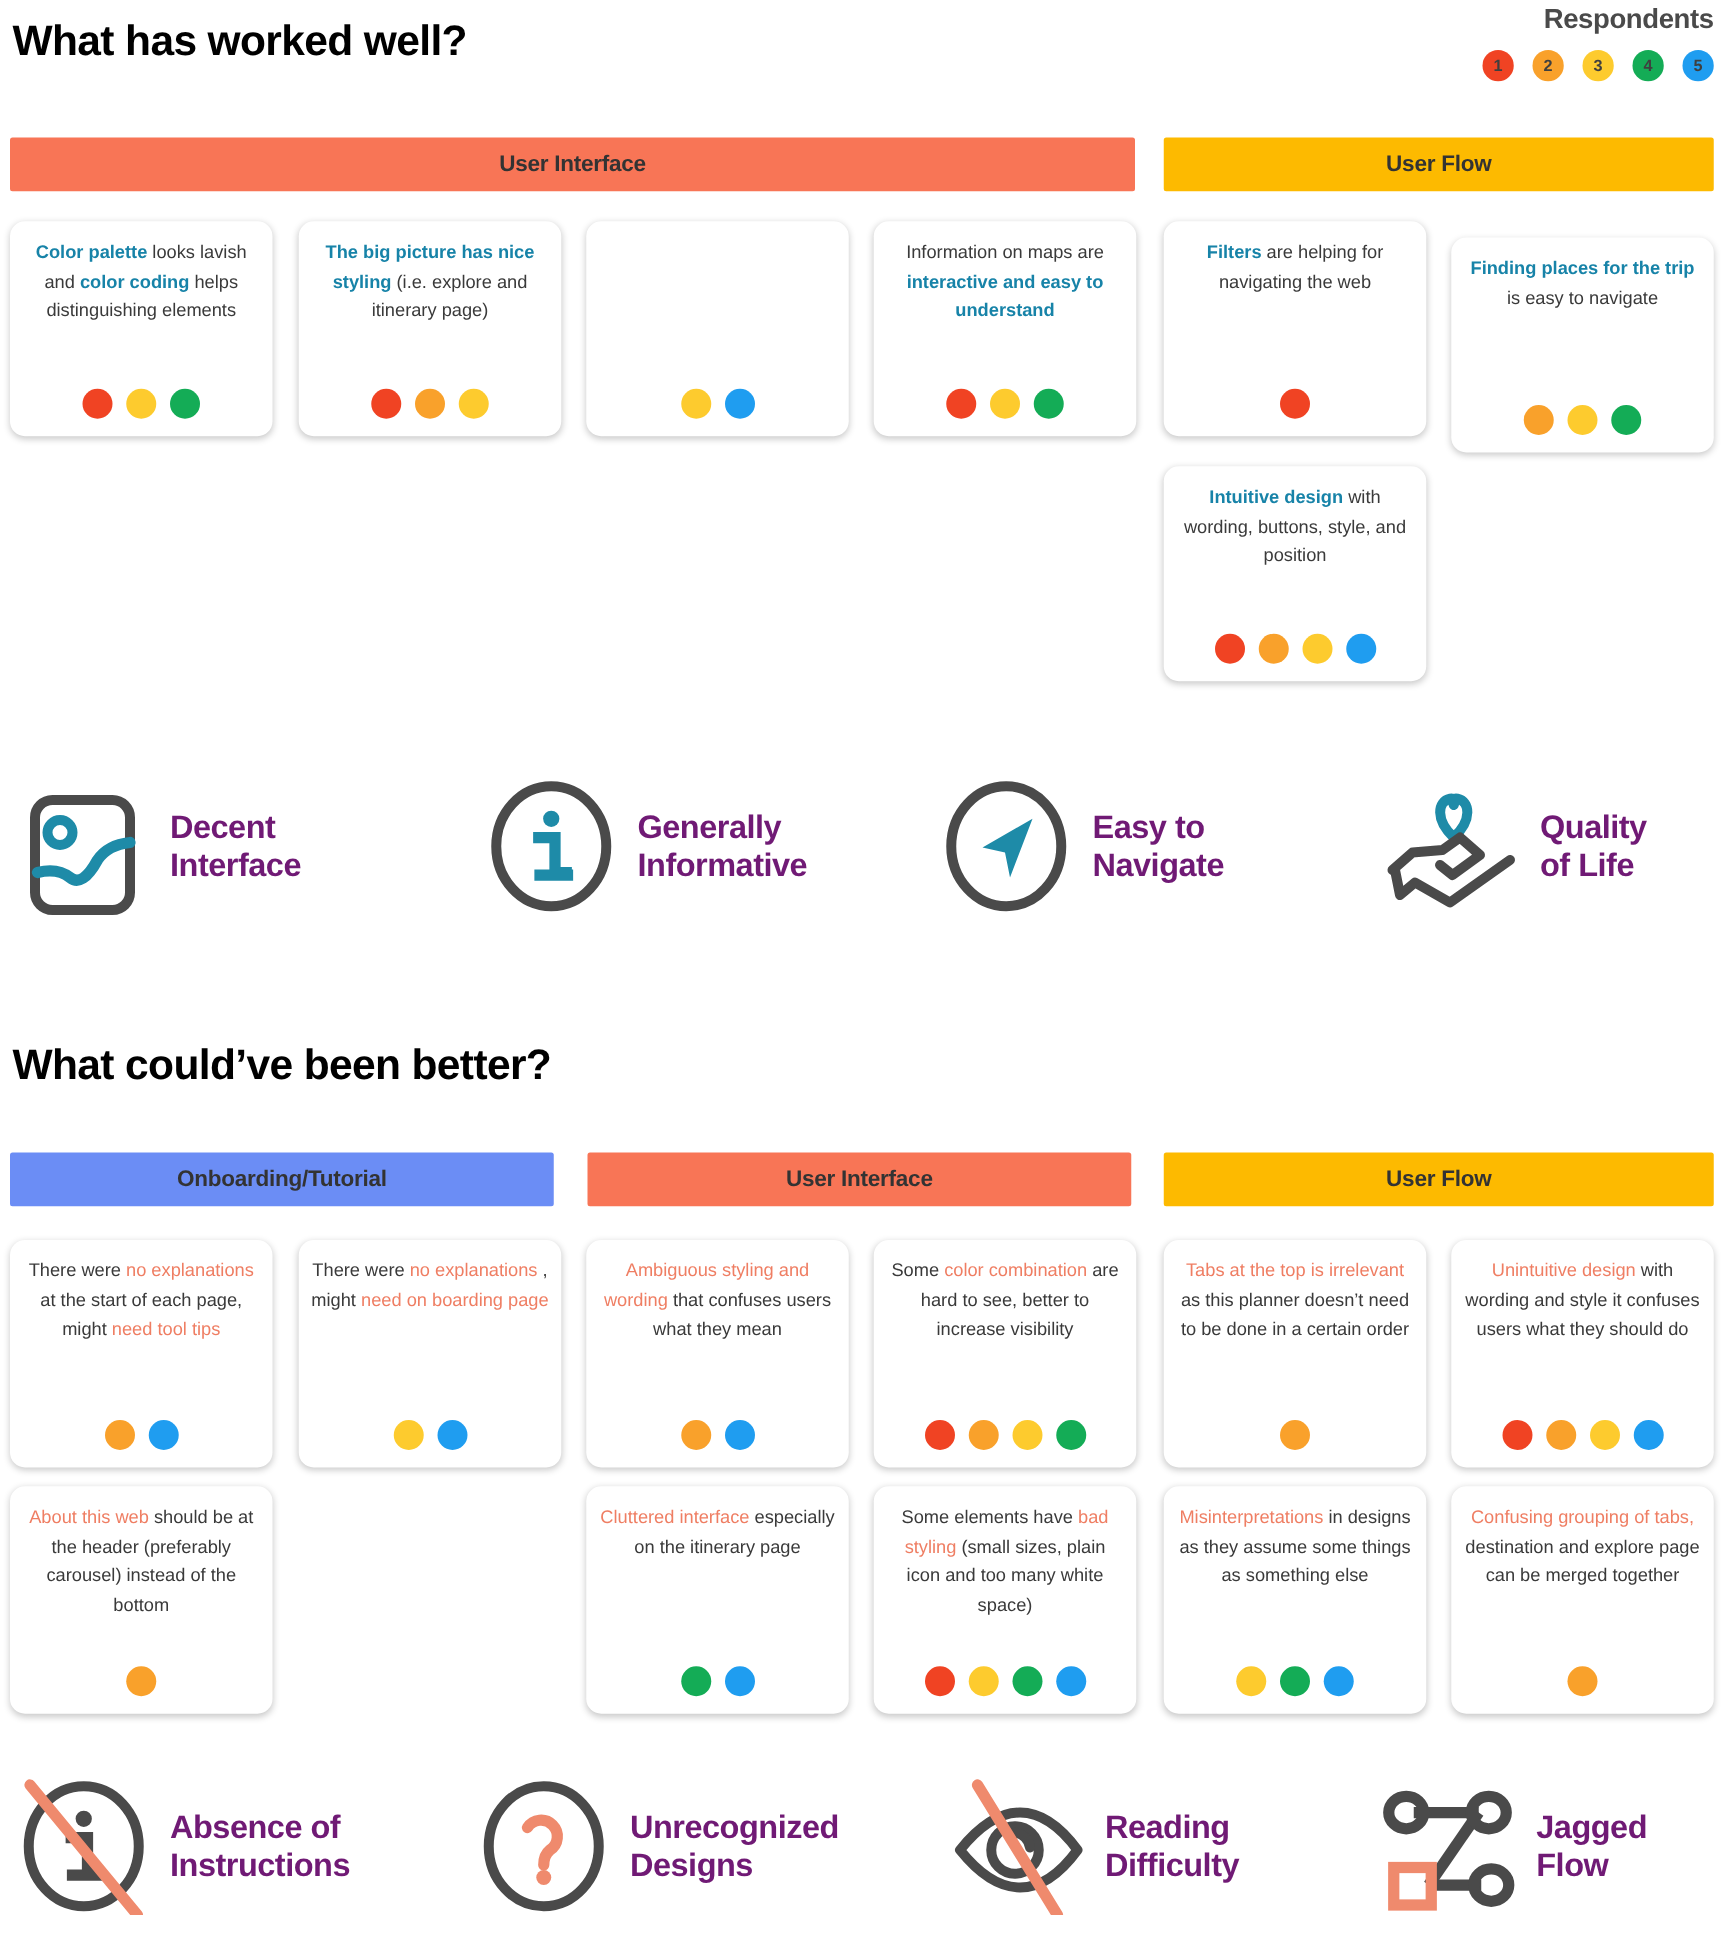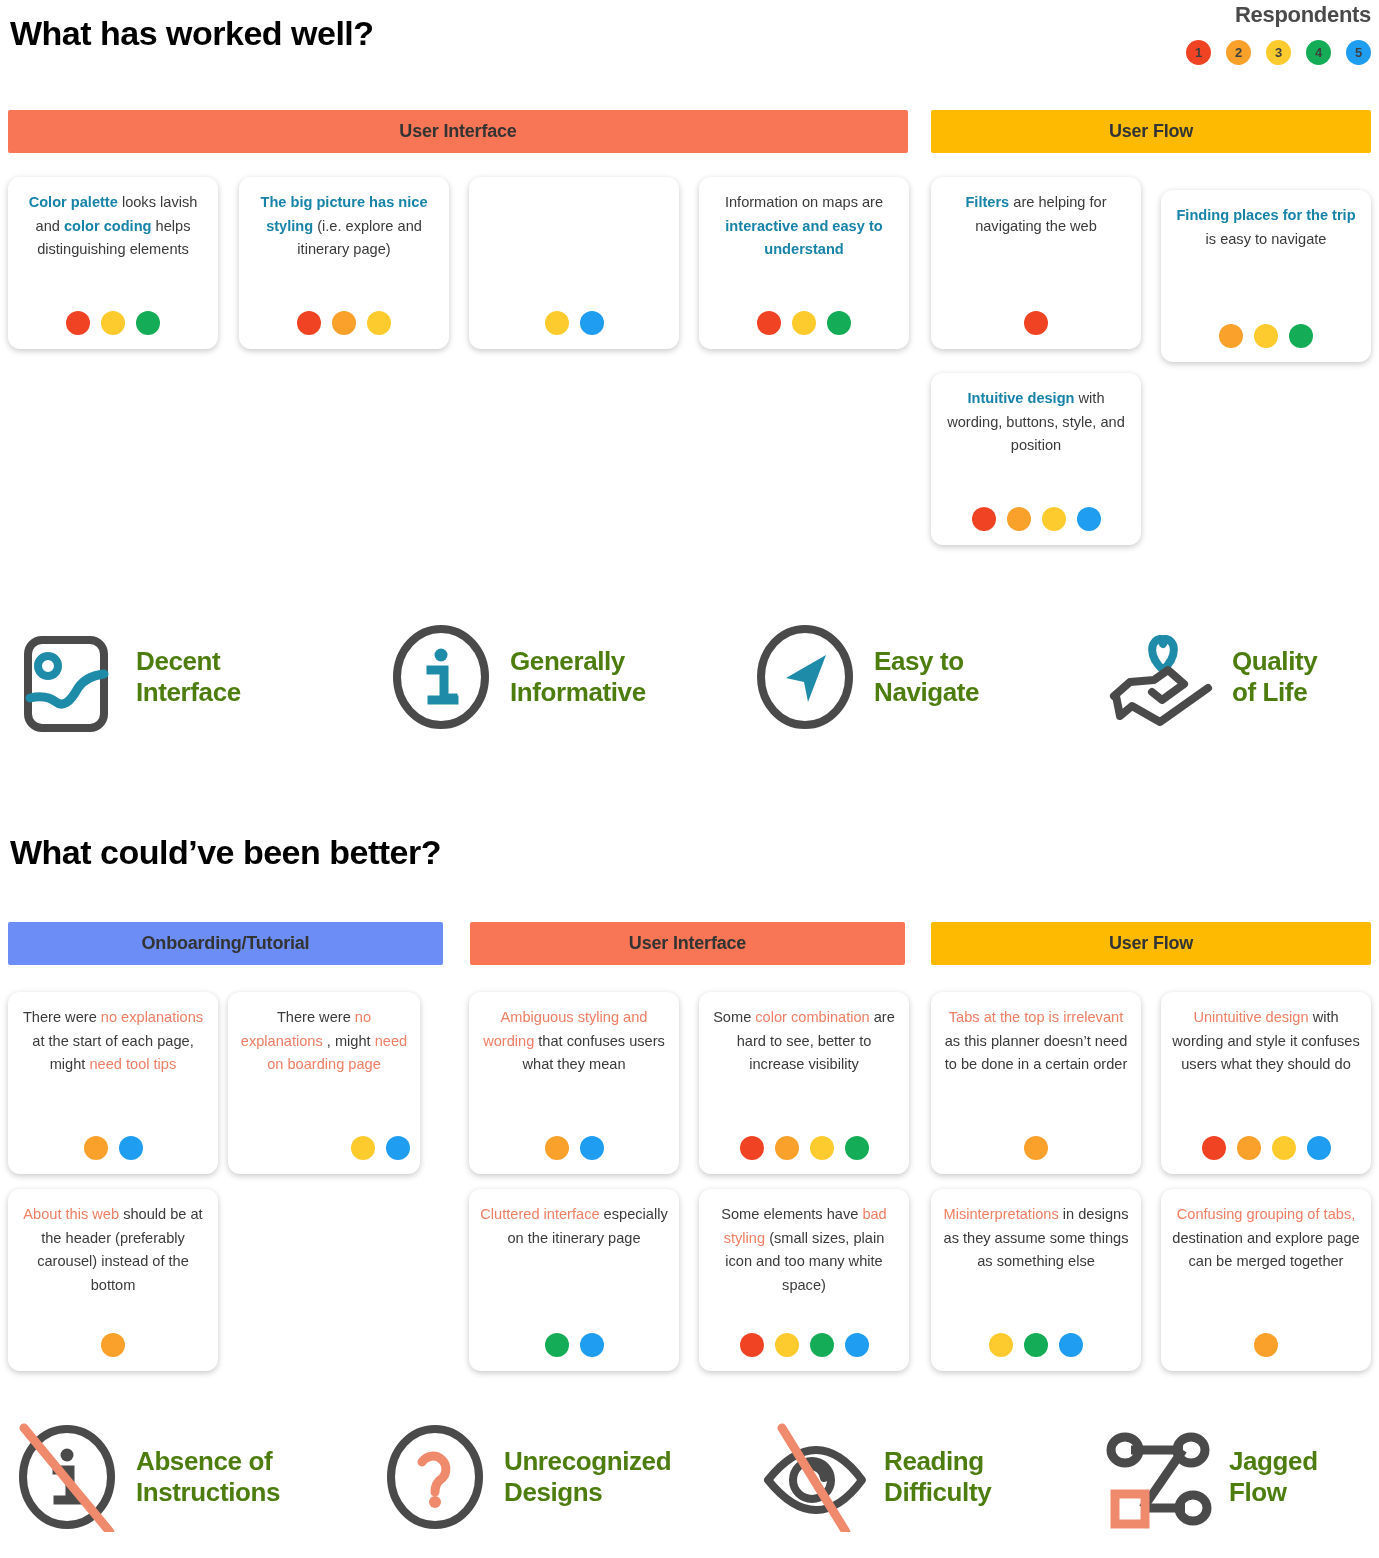--- a/index.html
+++ b/index.html
@@ -89,21 +89,21 @@
   .icon-item {
     position: absolute;
     display: flex;
     align-items: center;
     gap: 14px;
   }
   .icon-glyph { width: 110px; height: 110px; flex: 0 0 110px; position: relative; }
   .icon-label {
     font-size: 26px;
     font-weight: 700;
-    color: #4d7c0f;
+    color: #701a75;
     line-height: 1.18;
     letter-spacing: -0.4px;
     white-space: pre-line;
   }
 
   
   #stray-question {
     position: absolute;
     left: 432px; top: 1205px;
     font-size: 22px; font-weight: 700;
@@ -236,21 +236,21 @@
     </div>
 
   <div id="cards-bottom">
       <div class="card" style="left: 8px; top: 992px; width: 210px; height: 182px;">
         <div class="card-text"><span>There were </span><span class="hl-coral">no explanations</span><span> at the start of each page, might </span><span class="hl-coral">need tool tips</span></div>
         <div class="card-dots">
           <div class="dot" style="background: rgb(249, 161, 43);"></div>
           <div class="dot" style="background: rgb(31, 157, 240);"></div>
         </div>
       </div>
-      <div class="card" style="left: 228px; top: 992px; width: 192px; height: 182px; align-items: flex-end;">
+      <div class="card" style="left: 239px; top: 992px; width: 210px; height: 182px;">
         <div class="card-text"><span>There were </span><span class="hl-coral">no explanations</span><span> , might </span><span class="hl-coral">need on boarding page</span></div>
         <div class="card-dots">
           <div class="dot" style="background: rgb(253, 203, 46);"></div>
           <div class="dot" style="background: rgb(31, 157, 240);"></div>
         </div>
       </div>
       <div class="card" style="left: 469px; top: 992px; width: 210px; height: 182px;">
         <div class="card-text"><span class="hl-coral">Ambiguous styling and wording</span><span> that confuses users what they mean</span></div>
         <div class="card-dots">
           <div class="dot" style="background: rgb(249, 161, 43);"></div>

